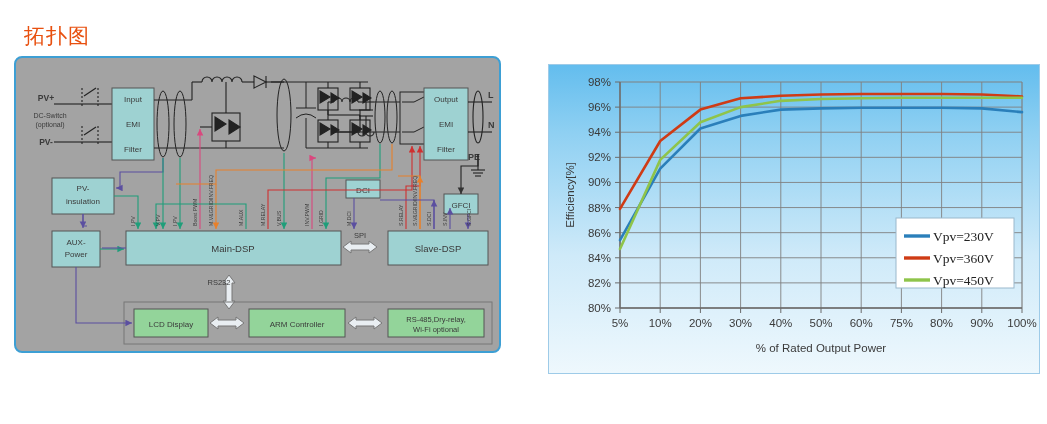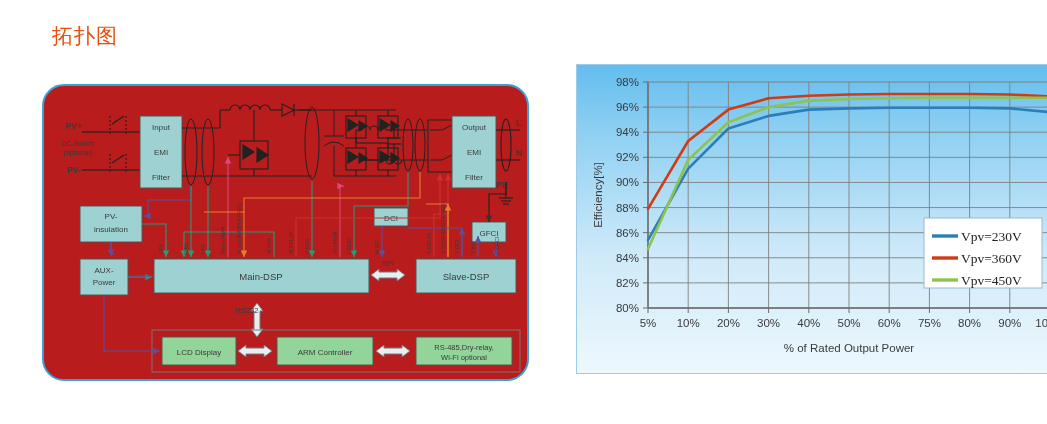--- a/index.html
+++ b/index.html
@@ -3,42 +3,42 @@
 <meta charset="utf-8">
 <style>
   * { box-sizing: border-box; }
   html, body {
     margin: 0; padding: 0;
     width: 1047px; height: 424px;
     background: #ffffff;
     font-family: "Liberation Sans", sans-serif;
     overflow: hidden;
   }
-  .page { position: relative; width: 939px; height: 424px; margin-left: 28px; }
+  .page { position: relative; width: 939px; height: 424px; }
 
   
   .sec-title {
     position: absolute;
     color: #e8500f;
     font-size: 21px;
     font-weight: 400;
     letter-spacing: 1px;
     white-space: nowrap;
   }
   #title-topology { left: 24px; top: 22px; }
   #title-efficiency { left: 548px; top: 22px; }
 
   
   #topology-panel {
     position: absolute;
-    left: 14px; top: 84px;
+    left: 14px; top: 56px;
     width: 487px; height: 297px;
     border: 2.5px solid #3d9fd4;
-    border-radius: 22px;
-    background: #b91c1c;
+    border-radius: 8px;
+    background: #a3a3a3;
   }
   #topology-svg { position:absolute; left:0; top:0; }
 
   
   #efficiency-panel {
     position: absolute;
     left: 548px; top: 64px;
     width: 492px; height: 310px;
     border: 1px solid #9ecbe8;
     background: linear-gradient(180deg,#63bdee 0%, #8fd0f2 22%, #cfeaf9 62%, #eef8fd 100%);

